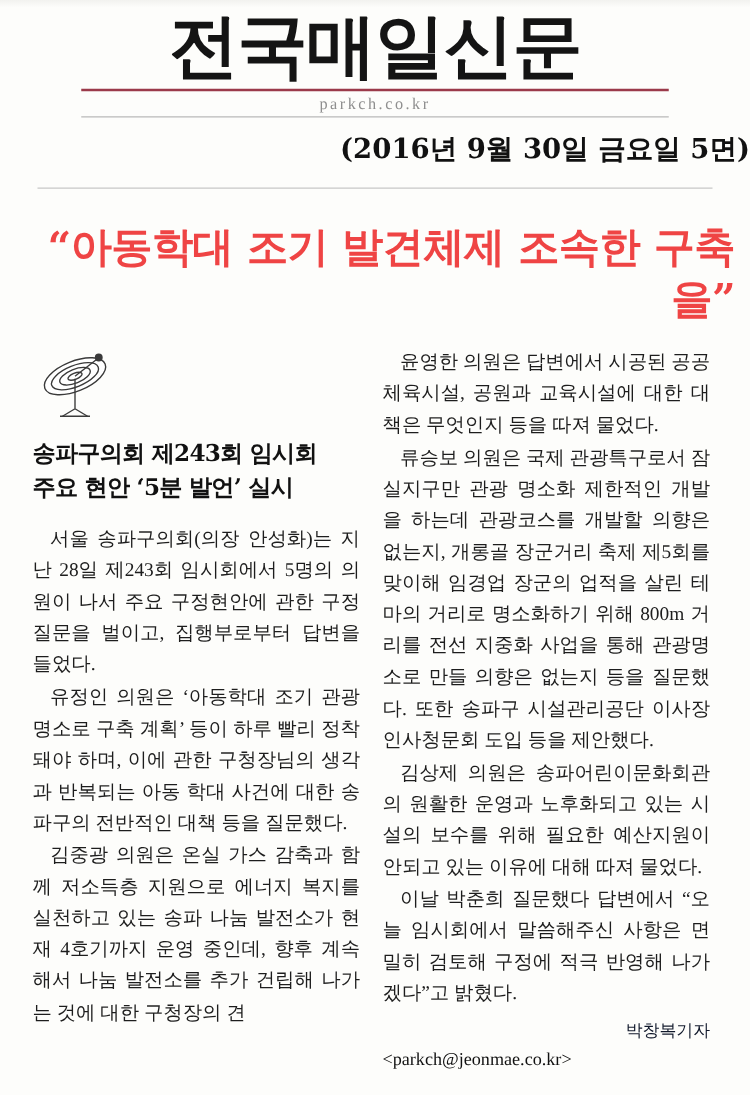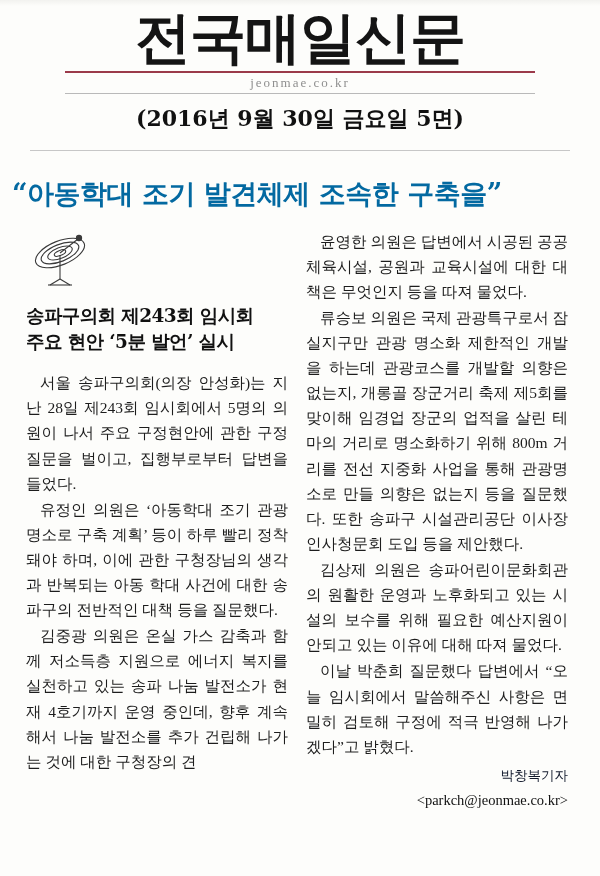--- a/index.html
+++ b/index.html
@@ -54,42 +54,42 @@
   }
   .masthead-rule2 {
     width: 470px;
     height: 1px;
     background: #b9b9b9;
     margin: 0 auto 10px auto;
   }
 
   
   .dateline {
-    text-align: center;
+    text-align: right;
     font-family: "DejaVu Serif", "Liberation Serif", serif;
     font-weight: bold;
     font-size: 22px;
     color: #111;
     margin: 10px 0 6px 0;
   }
   .dateline-rule {
     width: 540px;
     height: 1px;
     background: #c7c7c7;
     margin: 16px auto 0 auto;
   }
 
   
   .headline {
-    text-align: left;
-    font-family: "DejaVu Serif", "Liberation Serif", serif;
-    font-weight: bold;
-    font-size: 27px;
+    text-align: right;
+    font-family: "DejaVu Serif", "Liberation Serif", serif;
+    font-weight: bold;
+    font-size: 33px;
     line-height: 1.25;
-    color: #0369a1;
+    color: #ef4444;
     margin: 26px 12px 18px 12px;
     letter-spacing: -0.5px;
   }
 
   
   .body-area {
     display: flex;
     gap: 18px;
     padding: 0 26px;
     box-sizing: border-box;
@@ -143,21 +143,21 @@
   }
   p.para.first { text-indent: 14px; }
 
   .byline {
     text-align: right;
     font-size: 13.5px;
     margin-top: 6px;
     color: #0f172a;
   }
   .email {
-    text-align: right;
+    text-align: left;
     font-size: 14.5px;
     margin-top: 2px;
     color: #111;
     font-family: "Liberation Serif", serif;
   }
   .fade-top {
     position: absolute;
     top: 0; left: 0; right: 0; height: 6px;
     background: linear-gradient(to bottom, #f2f2ef, rgba(255,255,255,0));
     pointer-events: none;
@@ -165,21 +165,21 @@
 </style>
 </head>
 <body>
 
 <div class="page">
   <div class="fade-top"></div>
 
   <div class="masthead">
     <h1 class="masthead-title">전국매일신문</h1>
     <div class="masthead-rule"></div>
-    <div class="masthead-url">jeonmae.co.kr</div>
+    <div class="masthead-url">parkch.co.kr</div>
     <div class="masthead-rule2"></div>
   </div>
 
   <div class="dateline">(2016년 9월 30일 금요일 5면)</div>
   <div class="dateline-rule"></div>
 
   <div class="headline">“아동학대 조기 발견체제 조속한 구축을”</div>
 
   <div class="body-area">
 

